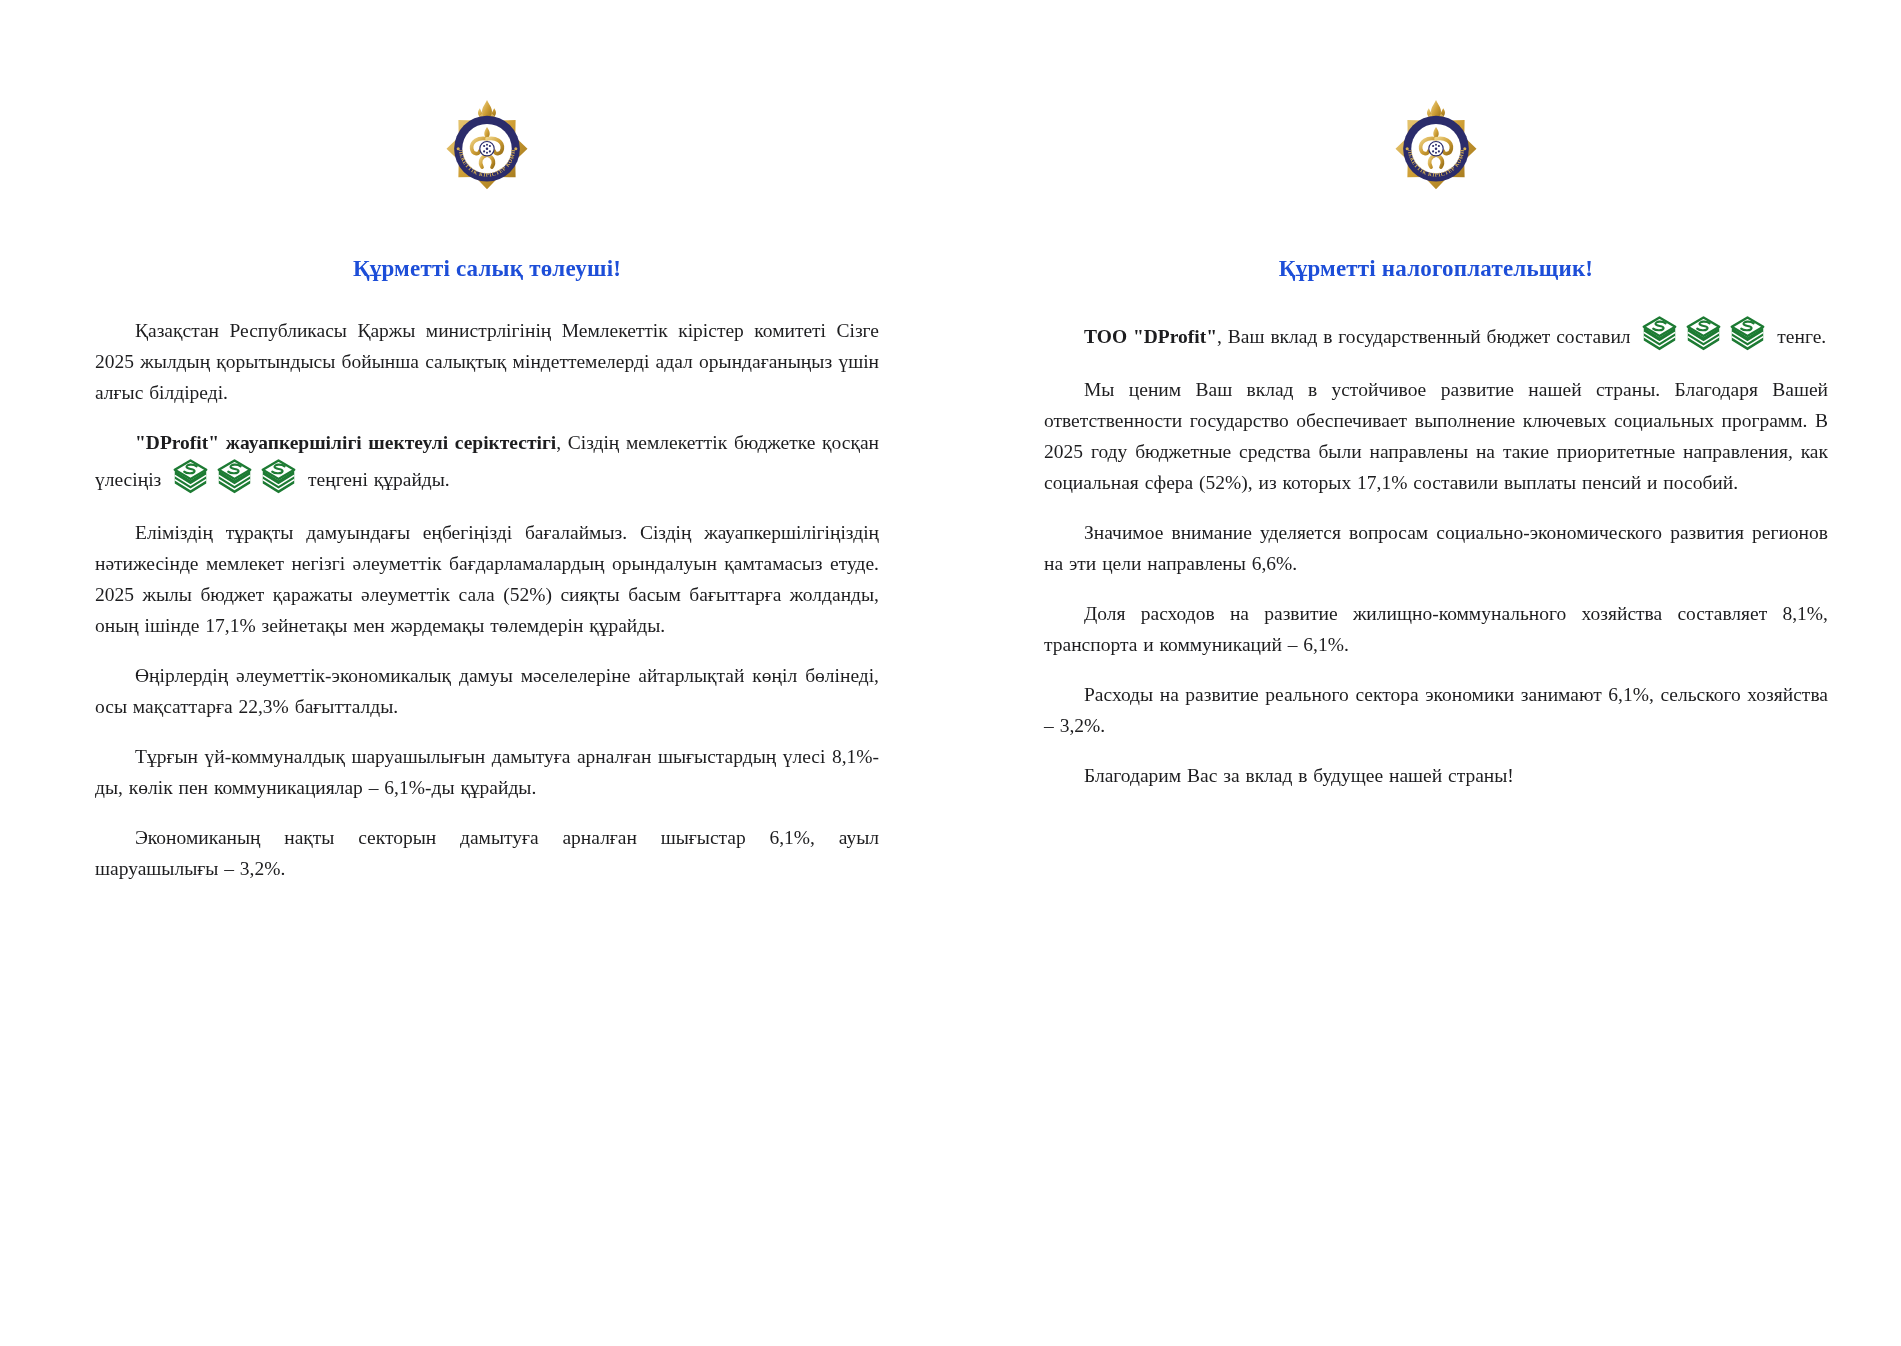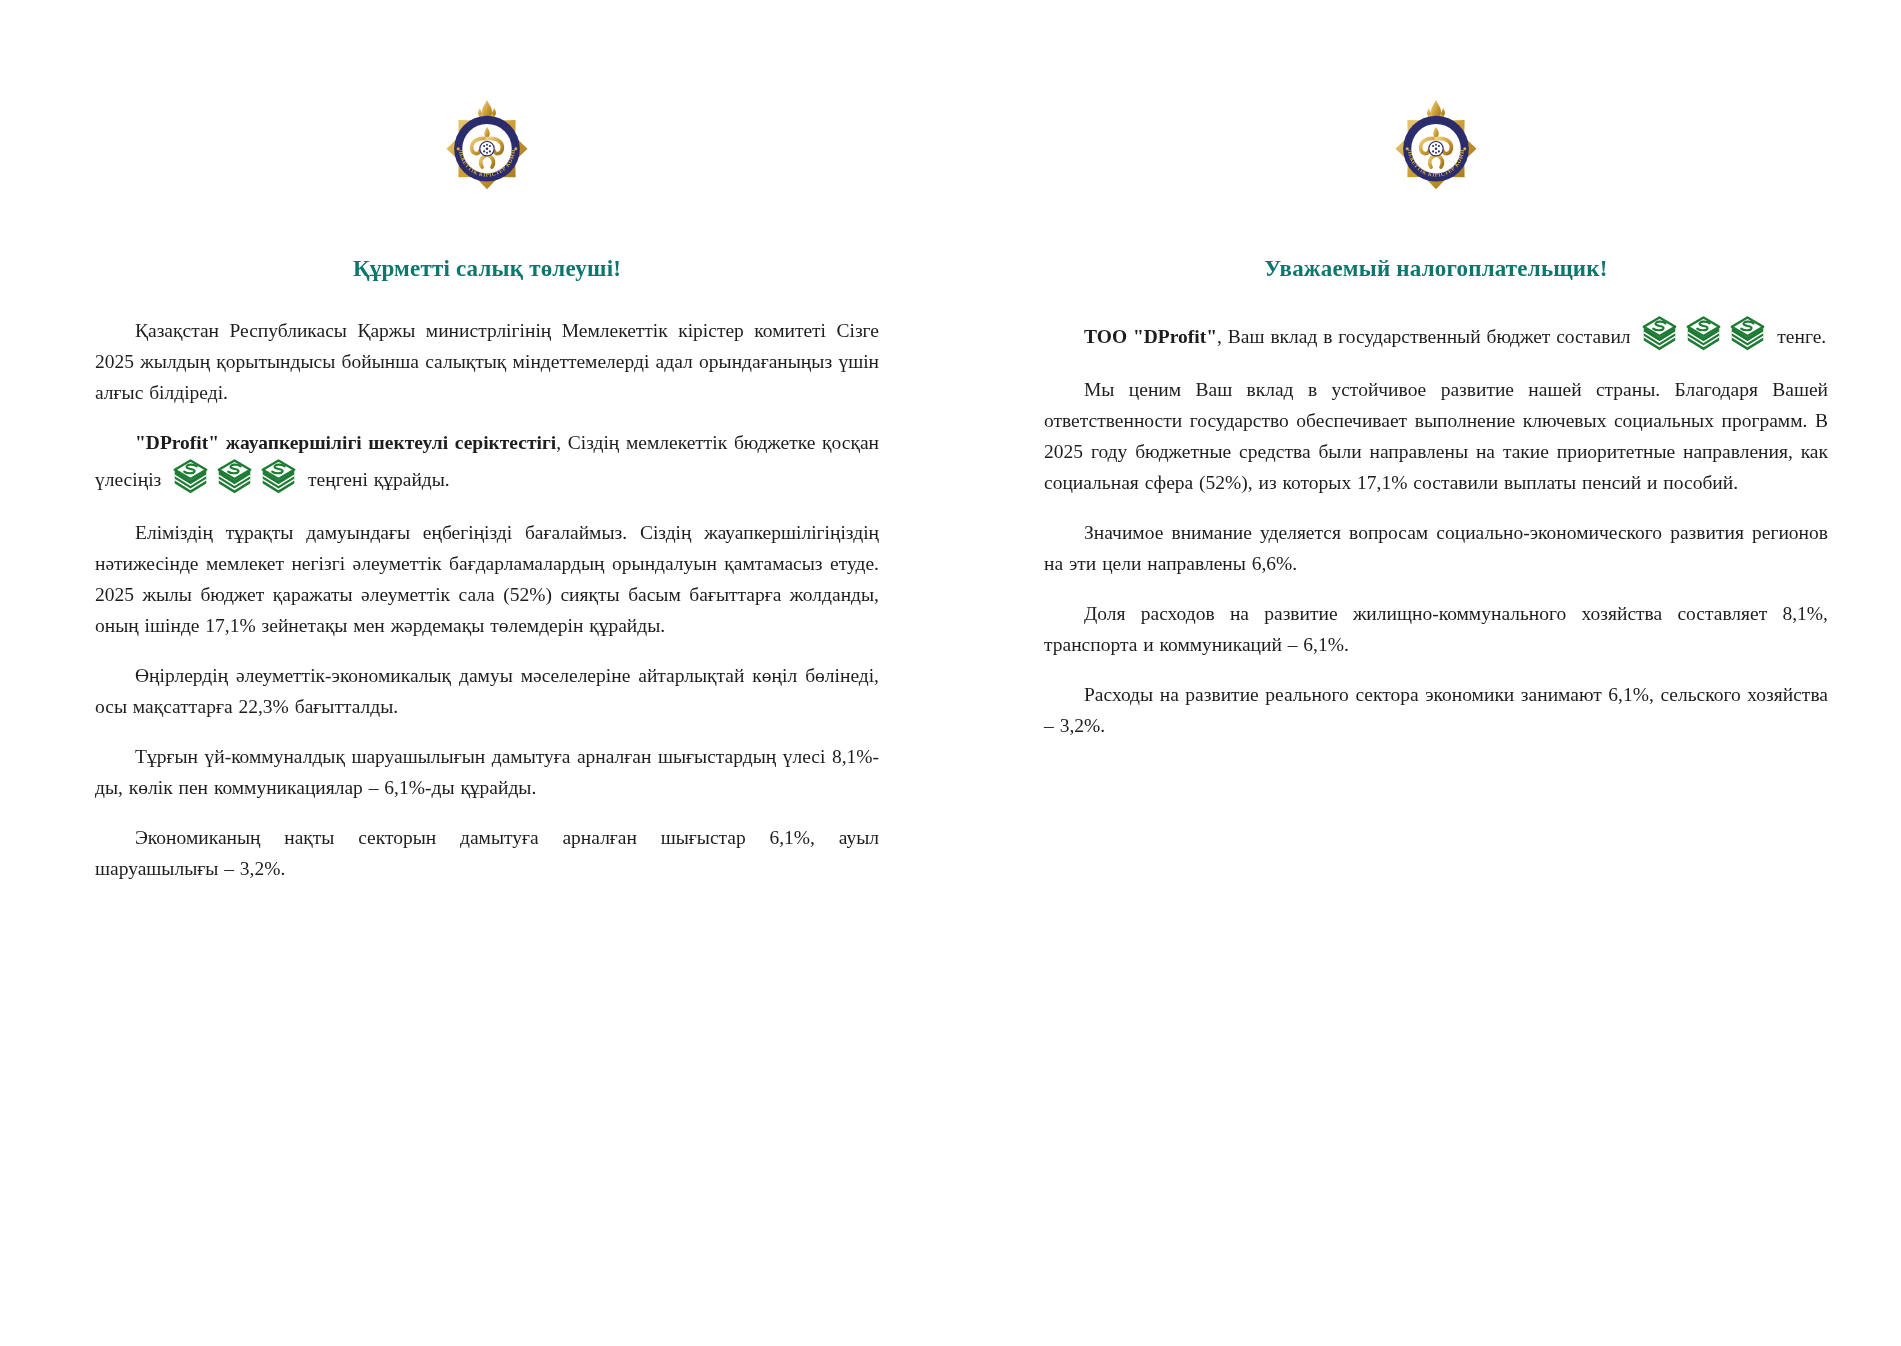--- a/index.html
+++ b/index.html
@@ -16,21 +16,21 @@
 
   .emblem-wrap { margin-top:96px; height:104px; text-align:center; }
   .emblem-wrap svg { width:90px; height:100px; }
 
   .page h1 {
     margin-top:56px;
     text-align:center;
     font-size:23px;
     font-weight:700;
     letter-spacing:.2px;
-    color:#0f766e;
+    color:#1d4ed8;
   }
   .page p {
     margin-top:19px;
     font-size:19.5px;
     line-height:31px;
     text-align:justify;
     text-indent:40px;
     word-spacing:1px;
   }
   .page h1 + p { margin-top:33px; }
@@ -175,34 +175,35 @@
             <circle cx="53.2" cy="52" r="1.2"></circle>
           <circle cx="46.8" cy="58" r="1.2"></circle>
             <circle cx="53.2" cy="58" r="1.2"></circle>
           <circle cx="50" cy="50.6" r="1.1"></circle>
             <circle cx="50" cy="59.4" r="1.1"></circle>
         </g>
       </g>
     </svg>
   </div>
 
-  <h1>Уважаемый налогоплательщик!</h1>
+  <h1>Құрметті налогоплательщик!</h1>
 
 
   <p>
     <b>ТОО "DProfit"</b><span>, Ваш вклад в государственный бюджет составил </span><span class="money-icons">
         <svg>
           <use href="#money-stack"></use>
         </svg>
         <svg>
           <use href="#money-stack"></use>
         </svg>
         <svg>
           <use href="#money-stack"></use>
         </svg>
       </span><span> тенге.</span>
   </p>
 
   <p>Мы ценим Ваш вклад в устойчивое развитие нашей страны. Благодаря Вашей ответственности государство обеспечивает выполнение ключевых социальных программ. В 2025 году бюджетные средства были направлены на такие приоритетные направления, как социальная сфера (52%), из которых 17,1% составили выплаты пенсий и пособий.</p>
   <p>Значимое внимание уделяется вопросам социально-экономического развития регионов на эти цели направлены 6,6%.</p>
   <p>Доля расходов на развитие жилищно-коммунального хозяйства составляет 8,1%, транспорта и коммуникаций – 6,1%.</p>
   <p>Расходы на развитие реального сектора экономики занимают 6,1%, сельского хозяйства – 3,2%.</p>
+  <p>Благодарим Вас за вклад в будущее нашей страны!</p>
 </section>
 
 </body></html>

